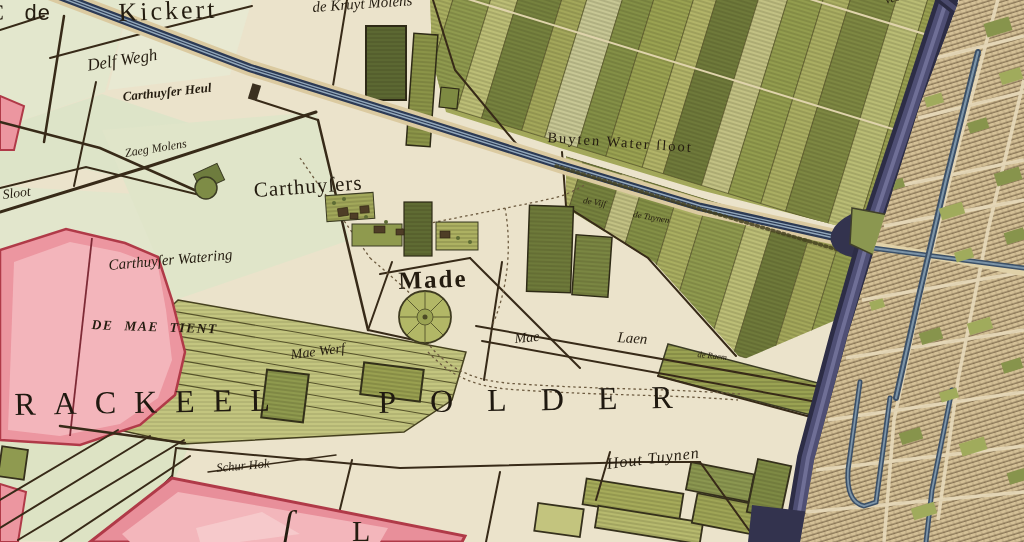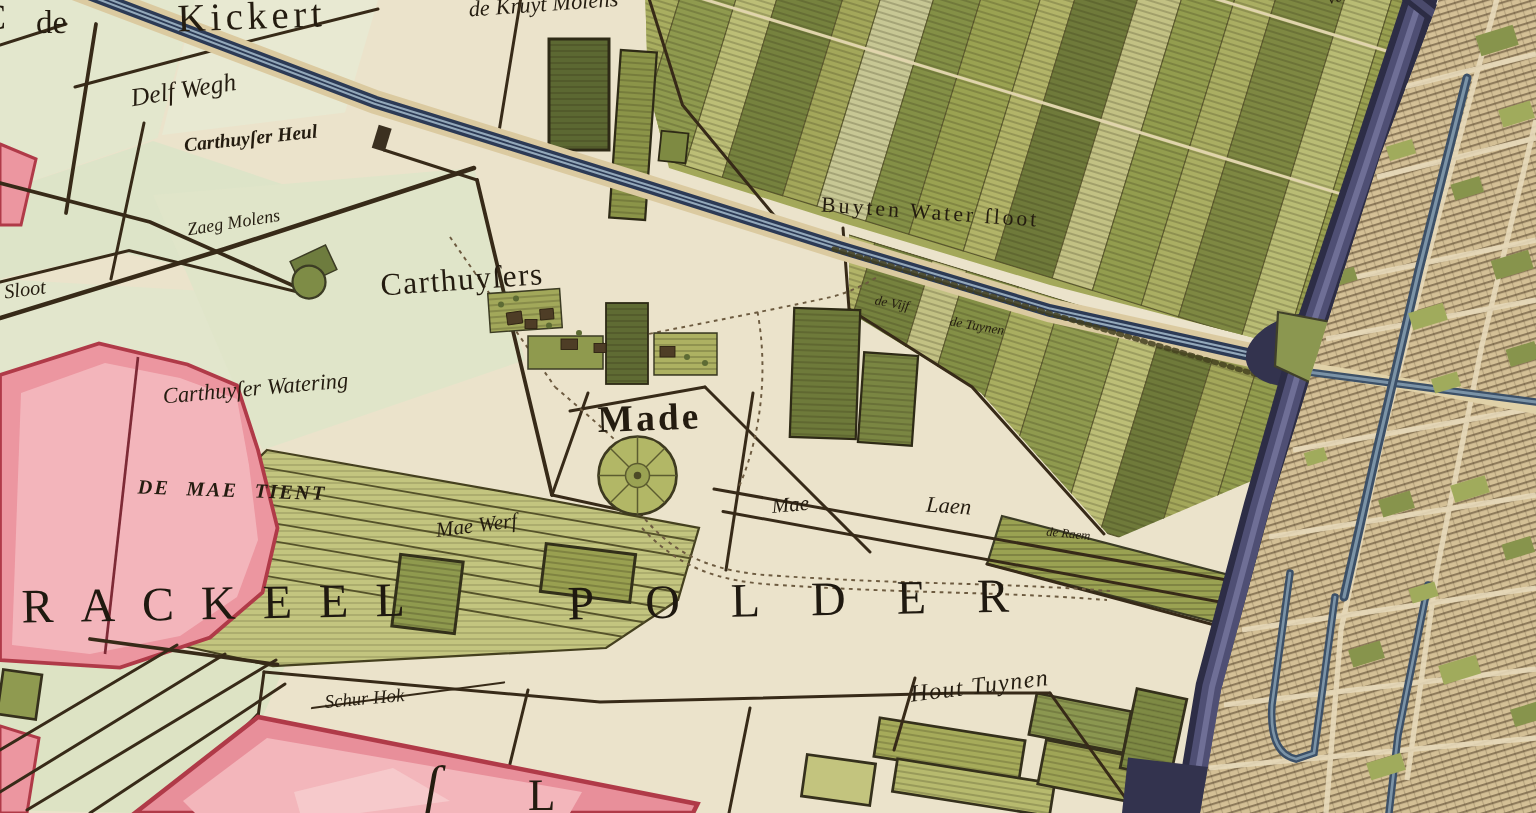--- a/index.html
+++ b/index.html
@@ -345,21 +345,21 @@
           <line x1="399" y1="317" x2="451" y2="317"></line>
       <line x1="407" y1="299" x2="443" y2="335"></line>
           <line x1="443" y1="299" x2="407" y2="335"></line>
     </g>
     <circle cx="425" cy="317" r="8" fill="#9aa253" stroke="#5c5c30" stroke-width="1"></circle>
     <circle cx="425" cy="317" r="2.5" fill="#4c4a26"></circle>
   </g>
 </svg>
 
 <div class="lbl" style="left:-12px;top:0px;font-size:24px;">C</div>
-<div class="lbl" style="left:24px;top:4px;font-size:22px;">de</div>
+<div class="lbl" style="left:24px;top:4px;font-size:22px;font-family:Liberation Mono, monospace;">de</div>
 <div class="lbl" style="left:118px;top:0px;font-size:26px;letter-spacing:3px;transform:rotate(-2deg);">Kickert</div>
 <div class="lbl it" style="left:312px;top:0px;font-size:15px;transform:rotate(-4deg);">de Kruyt Molens</div>
 <div class="lbl it" style="left:86px;top:57px;font-size:17px;transform:rotate(-9deg);">Delf Wegh</div>
 <div class="lbl it" style="left:122px;top:90px;font-size:13px;font-weight:600;transform:rotate(-6deg);">Carthuyſer Heul</div>
 <div class="lbl it" style="left:124px;top:147px;font-size:12px;transform:rotate(-9deg);">Zaeg Molens</div>
 <div class="lbl it" style="left:2px;top:188px;font-size:13.5px;transform:rotate(-7deg);">Sloot</div>
 <div class="lbl" style="left:548px;top:130px;font-size:14.5px;letter-spacing:2px;transform:rotate(4deg);">Buyten Water ſloot</div>
 <div class="lbl" style="left:253px;top:180px;font-size:21px;letter-spacing:1px;transform:rotate(-4deg);">Carthuyſers</div>
 <div class="lbl it" style="left:584px;top:196px;font-size:9px;transform:rotate(10deg);">de Vijf</div>
 <div class="lbl it" style="left:634px;top:210px;font-size:9px;transform:rotate(10deg);">de Tuynen</div>

